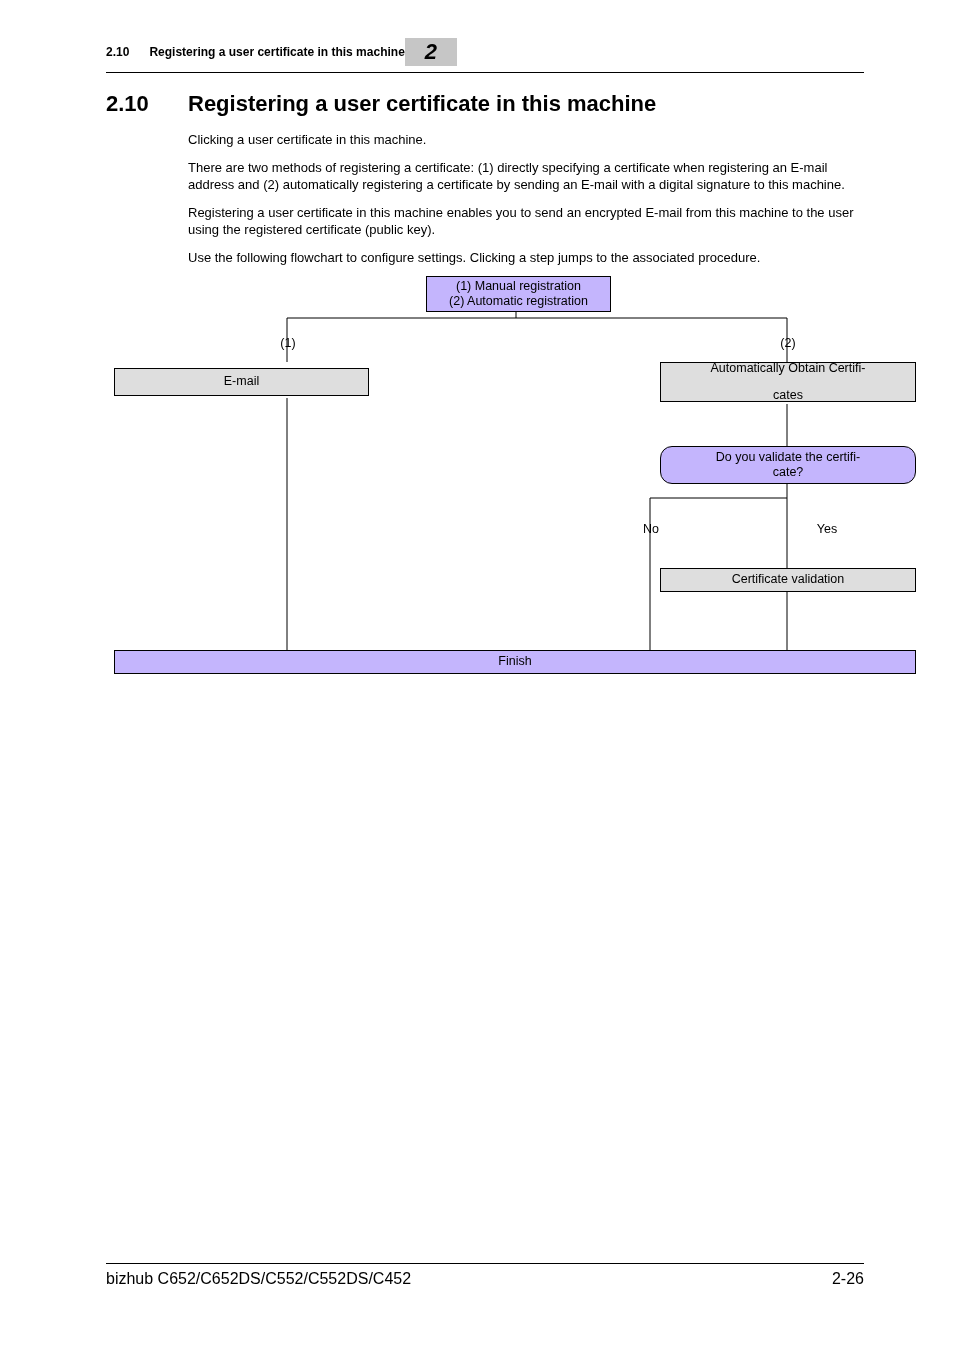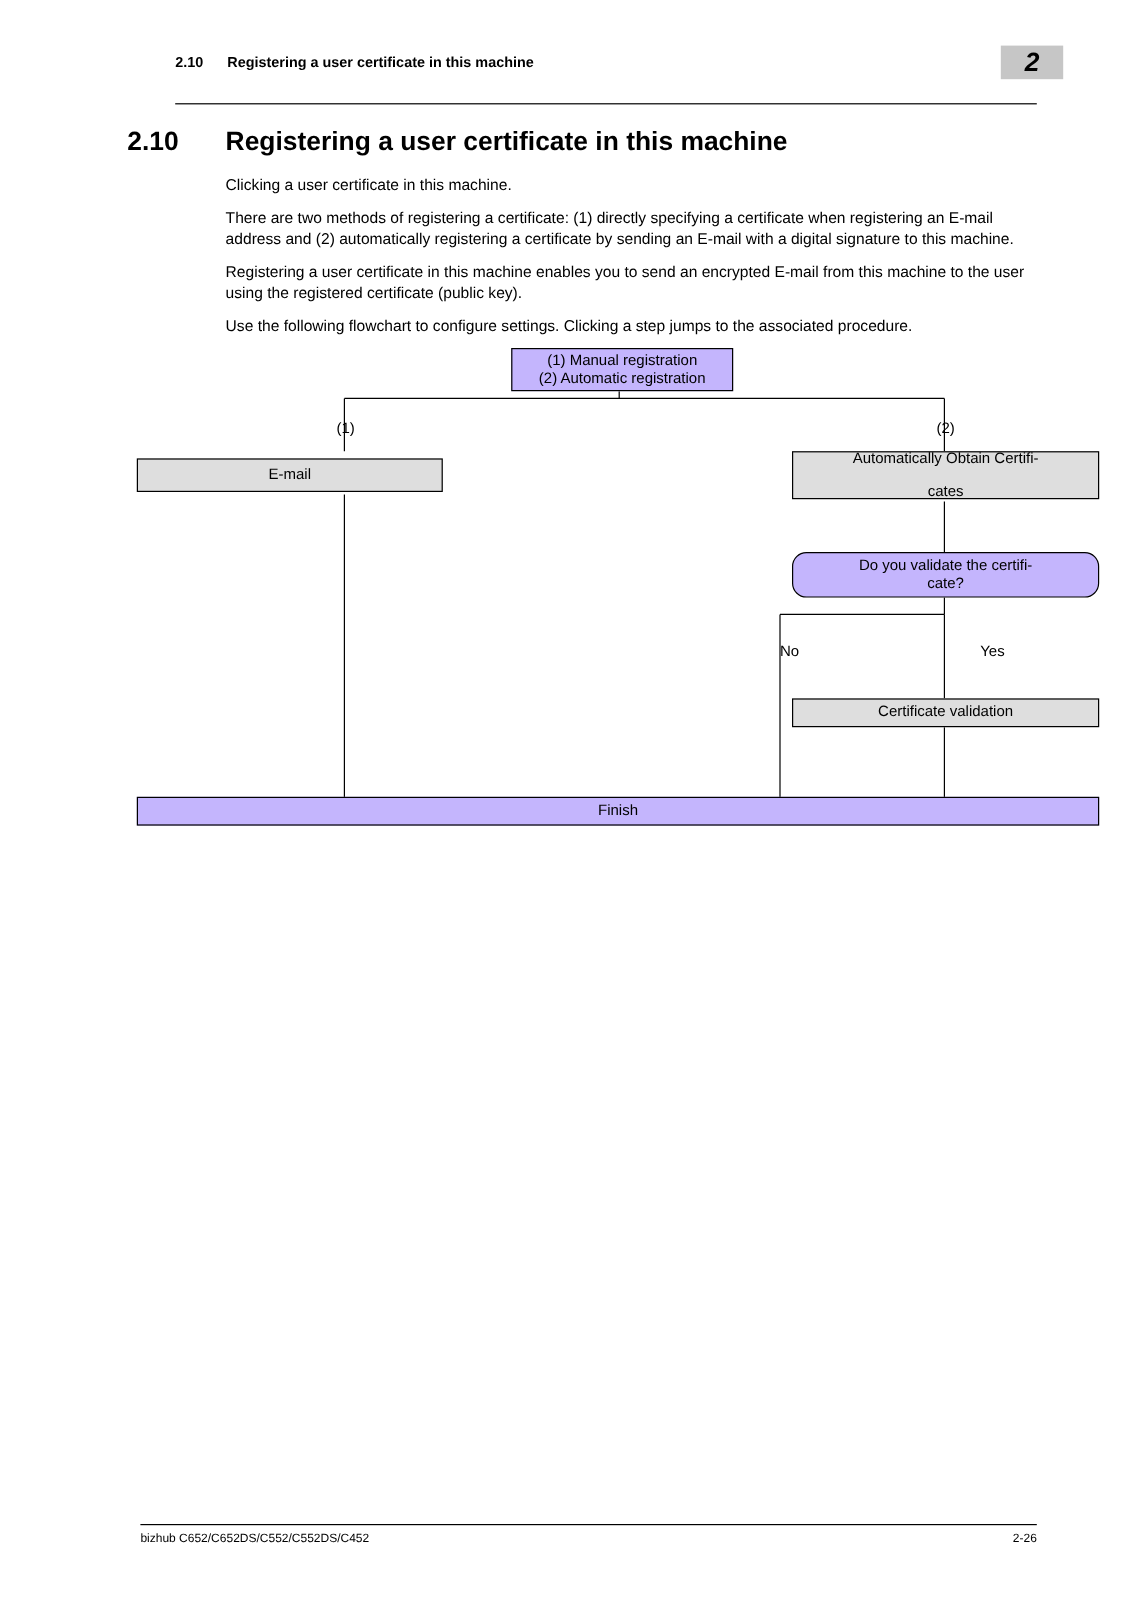--- a/index.html
+++ b/index.html
@@ -15,26 +15,25 @@
       position: relative;
       color: #000;
     }
     .page {
       padding: 38px 90px 0 106px;
       position: relative;
       height: 100%;
     }
     .header-row {
       display: flex;
-      justify-content: space-between;
+      justify-content: flex-start;
       align-items: center;
-      padding-bottom: 20px;
+      padding-bottom: 6px;
       border-bottom: 1px solid #000;
       margin-bottom: 18px;
-      margin-left: 40px;
     }
     .header-left {
       font-size: 12px;
       font-weight: bold;
     }
     .chapter-tab {
       background: #c6c6c6;
       width: 52px;
       height: 28px;
       display: flex;
@@ -98,22 +97,21 @@
 
     .footer {
       position: absolute;
       bottom: 62px;
       left: 106px;
       right: 90px;
       border-top: 1px solid #000;
       padding-top: 6px;
       display: flex;
       justify-content: space-between;
-      font-size: 10px;
-      margin-left: 11px;
+      font-size: 16px;
     }
   </style>
 </head>
 <body>
 
 <div class="page">
   <div class="header-row">
     <div class="header-left">
       <span>2.10</span>
       <span>&nbsp;&nbsp;&nbsp;&nbsp;</span>
@@ -174,21 +172,21 @@
     <div class="fc-box shaded" style="left:554px; top:86px; width:256px; height:40px; flex-direction:column;gap:12px;">
       <span>Automatically Obtain Certifi-</span>
       <span>cates</span>
     </div>
 
     <div class="fc-box" style="left:554px; top:170px; width:256px; height:38px; flex-direction:column;border-radius:12px;">
       <span>Do you validate the certifi-</span>
       <span>cate?</span>
     </div>
 
-    <div class="fc-label" style="left:530px; top:246px; width:30px;text-align:right;">No</div>
+    <div class="fc-label" style="left:530px; top:246px; width:30px;">No</div>
     <div class="fc-label" style="left:666px; top:246px; width:30px;margin-left:40px;">Yes</div>
 
     <div class="fc-box shaded" style="left:554px; top:292px; width:256px; height:24px;">
       <span>Certificate validation</span>
     </div>
 
     <div class="fc-box" style="left:8px; top:374px; width:802px; height:24px;">
       <span>Finish</span>
     </div>
 

